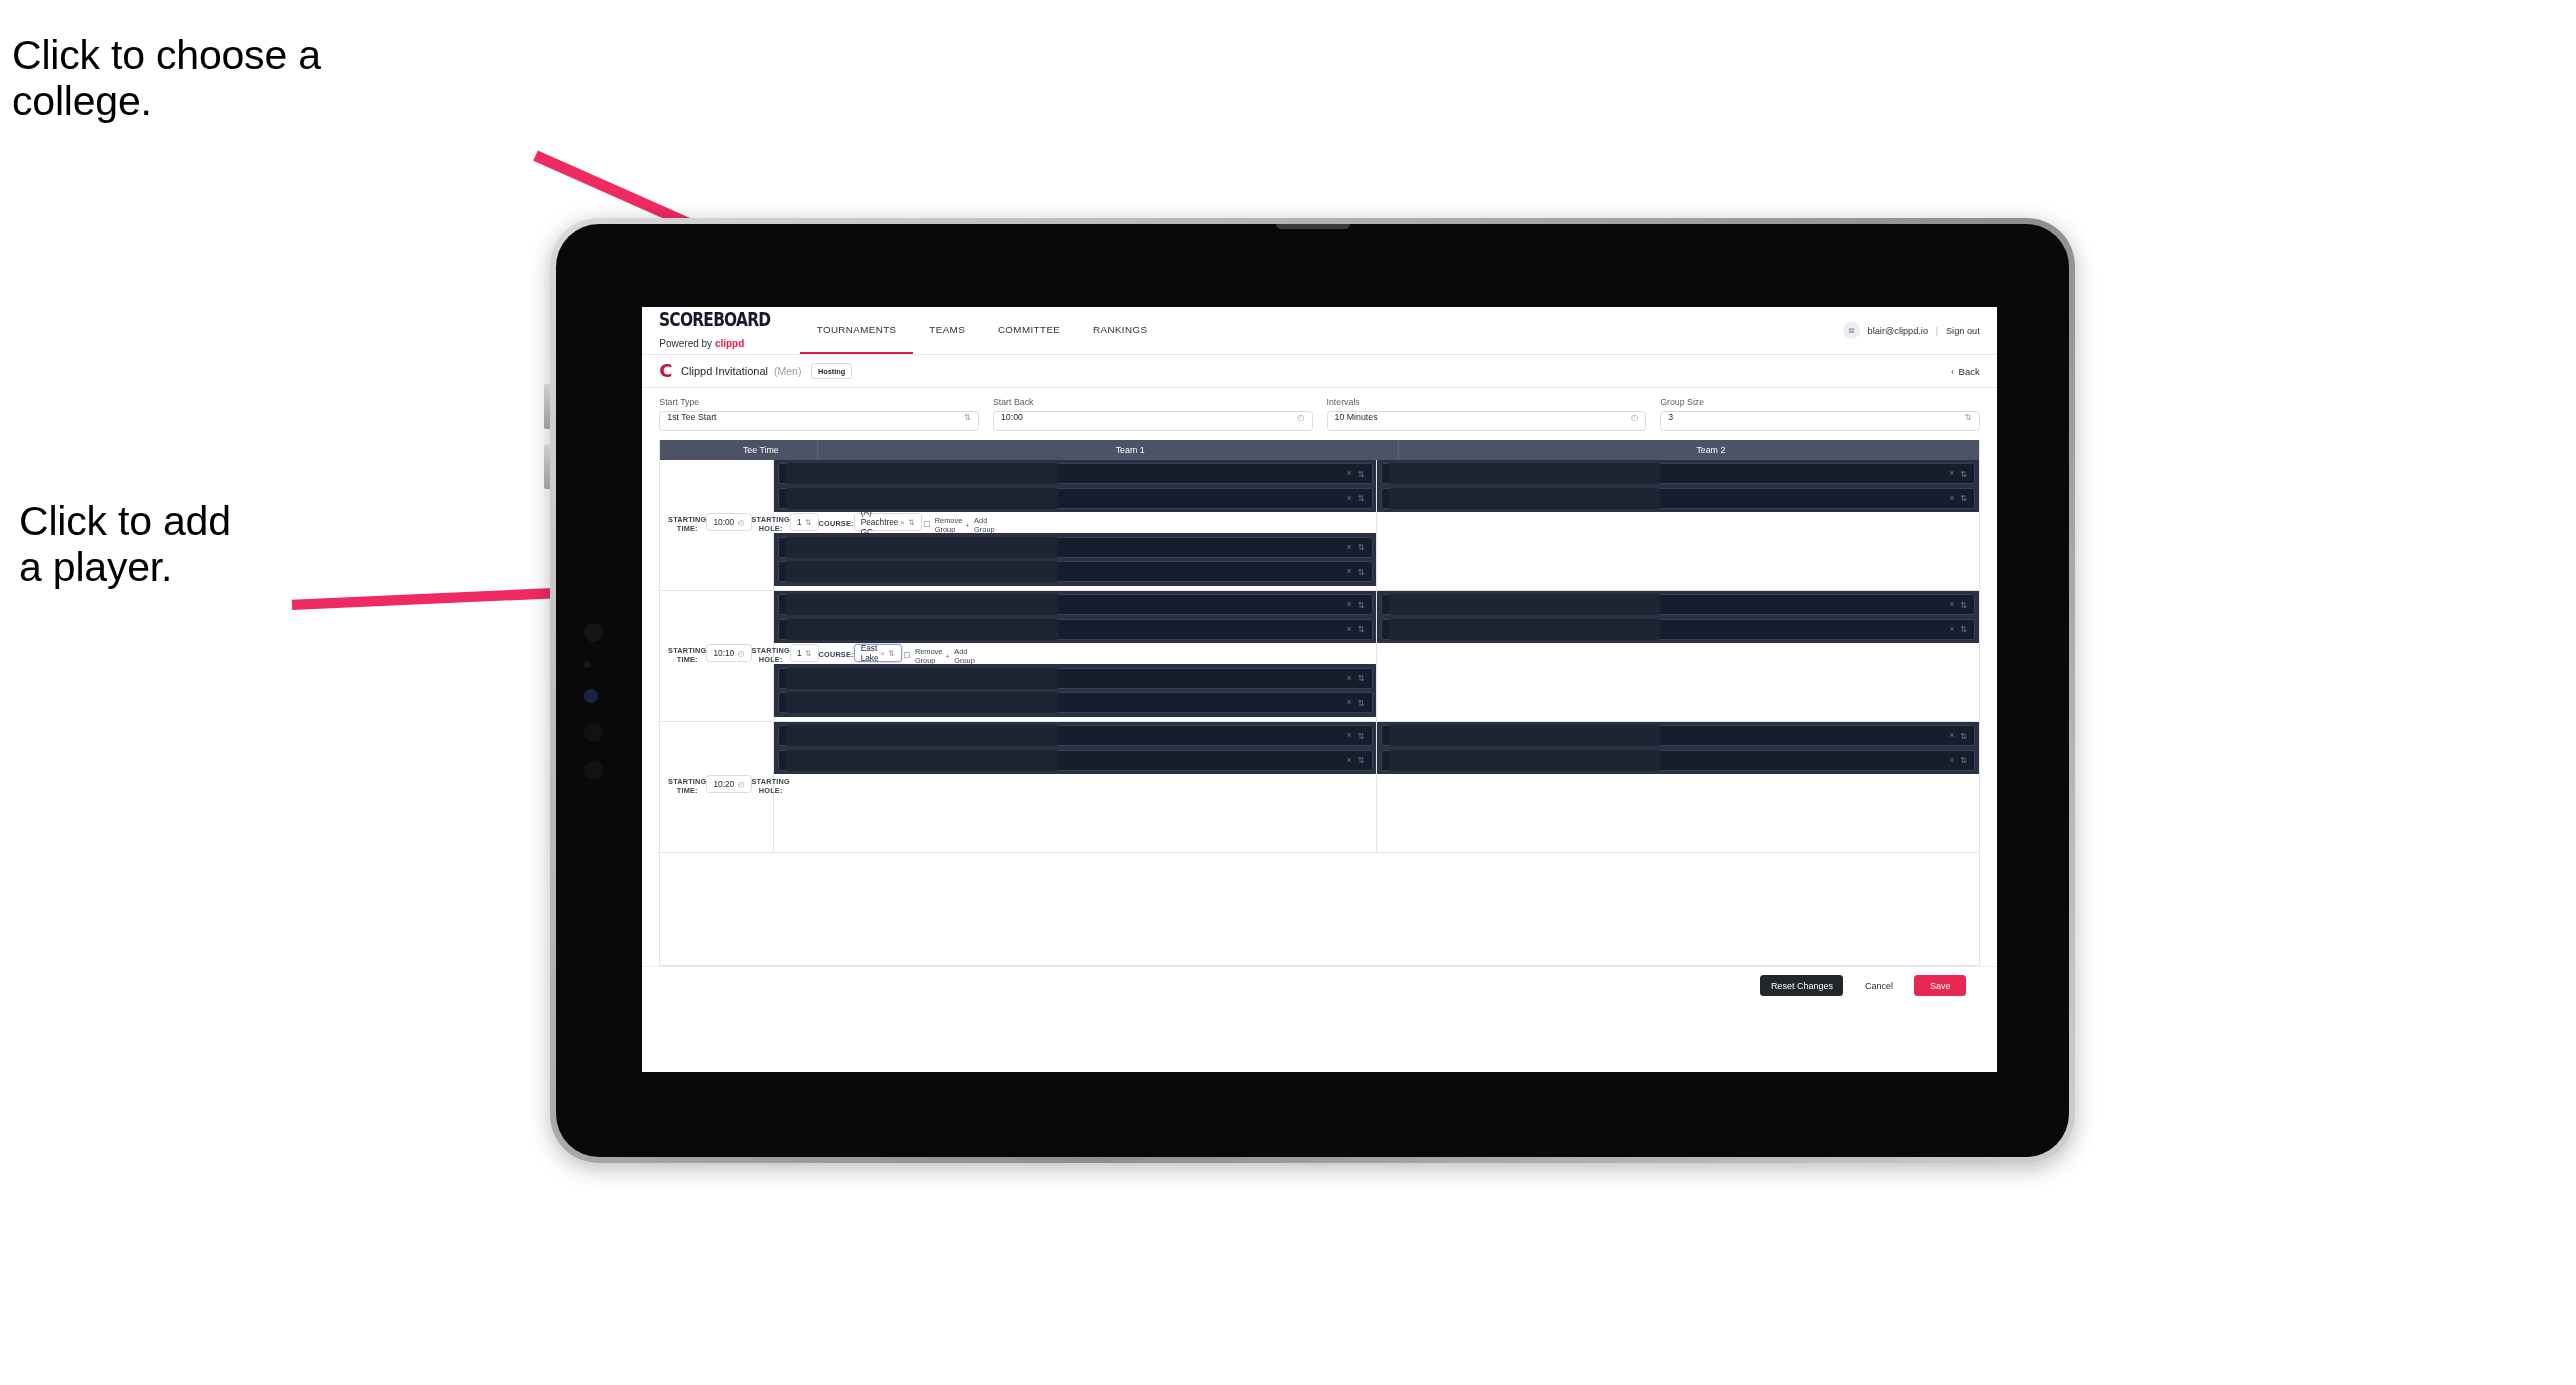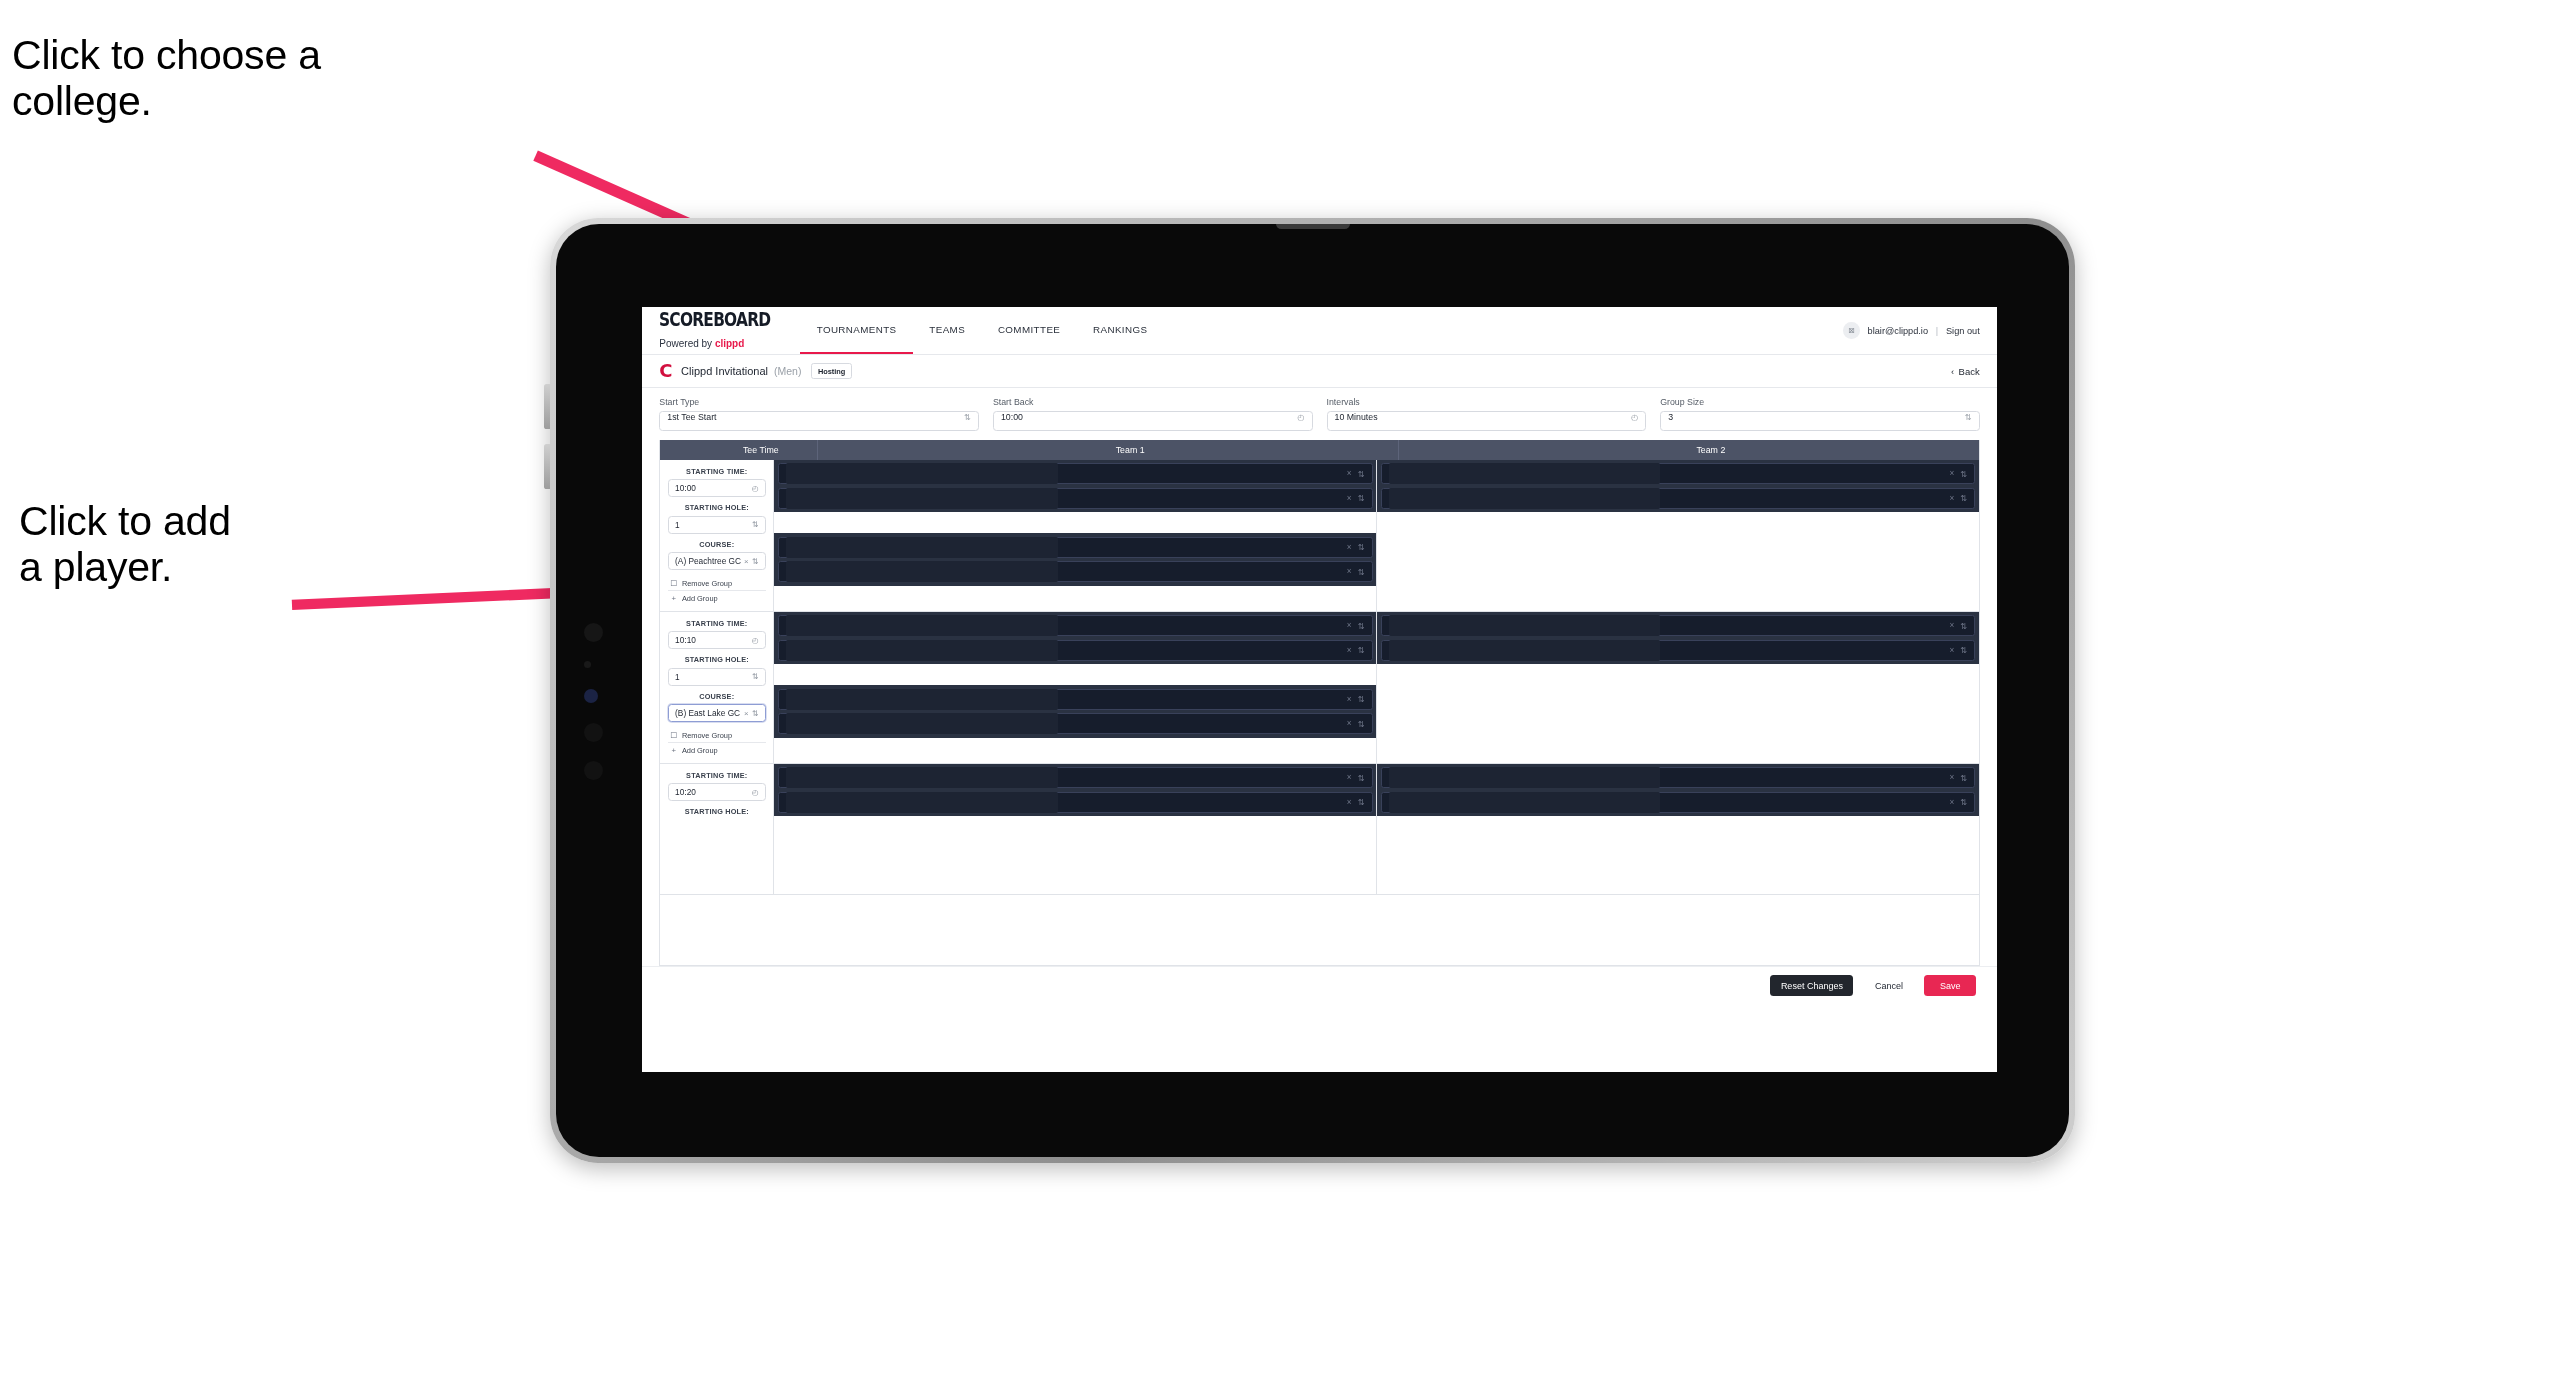--- a/index.html
+++ b/index.html
@@ -131,21 +131,21 @@
   #thead { display:flex; background:#4c5366; color:#fff; height:20px; align-items:stretch; }
   .th { display:flex; align-items:center; justify-content:center; font-size:8.8px;margin-left:44px; }
   .th-tee  { width:114px; border-right:0.9px solid #5d647a; }
   .th-t1   { flex:1; border-right:0.9px solid #5d647a; }
   .th-t2   { flex:1; }
 
   #tbody { height:505px; overflow:hidden; background:#fff; }
   .trow { display:flex; border-bottom:0.9px solid #e0e3e8; min-height:131px; }
   .cell-tee {
     width:114px; border-right:0.9px solid #e0e3e8; padding:7px 7.8px 5.2px 7.8px;
-    display:flex; flex-direction:column; align-items:center;
+    display:flex; flex-direction:row; align-items:center;
   }
   .f-label { font-size:7.3px; font-weight:bold; letter-spacing:0.2px; color:#3a414d; margin-bottom:3.5px; text-align:center; }
   .f-box {
     width:100%; height:18px; border:0.9px solid #d7dae0; border-radius:3.5px; background:#fff;
     display:flex; align-items:center; padding:0 6px; font-size:8.3px; color:#1d232e; margin-bottom:6px;
   }
   .f-box.focused { border-color:#8e9dd4; box-shadow:0 0 0 0.9px rgba(142,157,212,.35); }
   .f-box .fv { flex:1; }
   .f-ic { color:#8d949e; font-size:7.8px; margin-left:3.5px; display:flex; align-items:center; }
   .f-x  { color:#8d949e; font-size:7.8px; margin-left:1.7px; cursor:pointer; }
@@ -165,21 +165,21 @@
   }
   .prow:last-child { margin-bottom:0; }
   .prow-fill { flex:1; }
   .prow-bar { height:21px; width:47%; background:#1d2433; border-radius:1.7px; }
   .prow-ic { color:#6f7689; font-size:8.2px; margin-left:6px; cursor:pointer; }
   .pgroup-spacer { height:21px; }
 
   
   #footer {
     height:39px; background:#fff; display:flex; align-items:center;
-    justify-content:flex-end; gap:11.2px; padding:0 21px; border-top:0.9px solid #eceef1;
+    justify-content:flex-end; gap:11.2px; padding:0 31px; border-top:0.9px solid #eceef1;
   }
   .btn { border-radius:3.5px; font-size:9px; cursor:pointer; display:flex; align-items:center; }
   #btn-reset { background:#22262d; color:#fff; padding:5.2px 10.4px; }
   #btn-cancel { background:transparent; color:#1d232e; padding:5.2px 10.4px; }
   #btn-save { background:#e82753; color:#fff; padding:5.2px 15.5px; }
 </style>
 </head>
 <body>
 
 <div id="stage">

